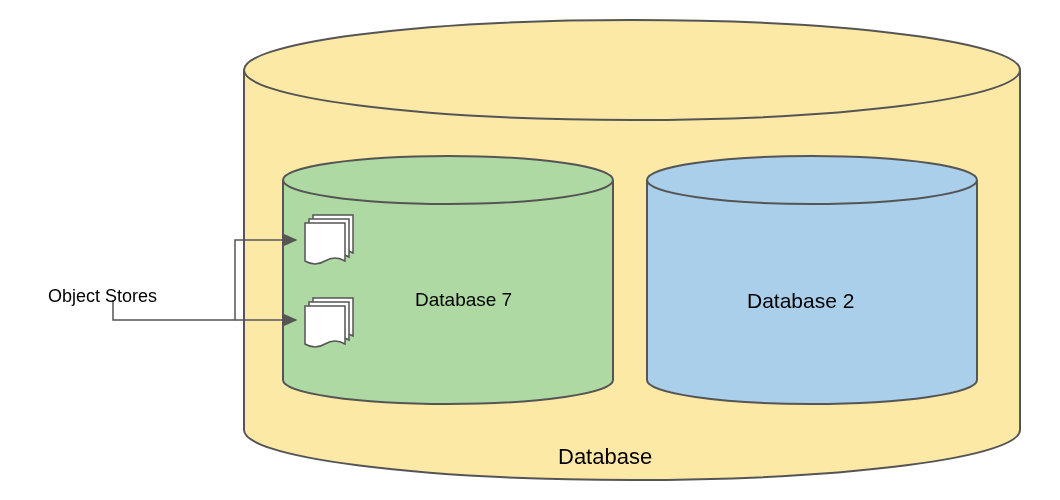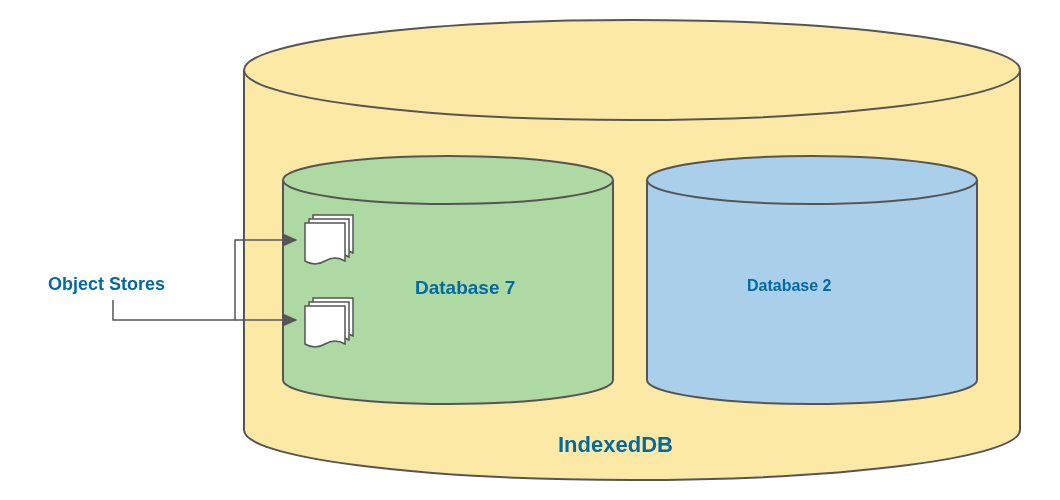--- a/index.html
+++ b/index.html
@@ -12,38 +12,39 @@
     }
     .canvas {
       position: absolute;
       top: 0;
       left: 0;
       width: 1060px;
       height: 500px;
     }
     .label {
       position: absolute;
-      font-weight: bold;
-      color: #0369a1;
+      font-weight: normal;
+      color: #000000;
       white-space: nowrap;
+      margin-top: 12px;
     }
     .label-objectstores {
       left: 48px;
       top: 274px;
       font-size: 18px;
     }
     .label-db1 {
       left: 415px;
       top: 277px;
       font-size: 19px;
     }
     .label-db2 {
       left: 747px;
       top: 277px;
-      font-size: 16px;
+      font-size: 21px;
     }
     .label-indexeddb {
       left: 558px;
       top: 432px;
       font-size: 22px;
     }
   </style>
 </head>
 <body>
 
@@ -100,13 +101,13 @@
     <path d="M 113 300 L 113 320 L 235 320 L 235 240 L 296 240" fill="none" stroke="#555555" stroke-width="1.5" marker-end="url(#arrowhead)"></path>
 
     <path d="M 235 320 L 296 320" fill="none" stroke="#555555" stroke-width="1.5" marker-end="url(#arrowhead)"></path>
   </g>
 
 </svg>
 
 <div class="label label-objectstores">Object Stores</div>
 <div class="label label-db1">Database 7</div>
 <div class="label label-db2">Database 2</div>
-<div class="label label-indexeddb">IndexedDB</div>
+<div class="label label-indexeddb">Database</div>
 
 </body></html>

